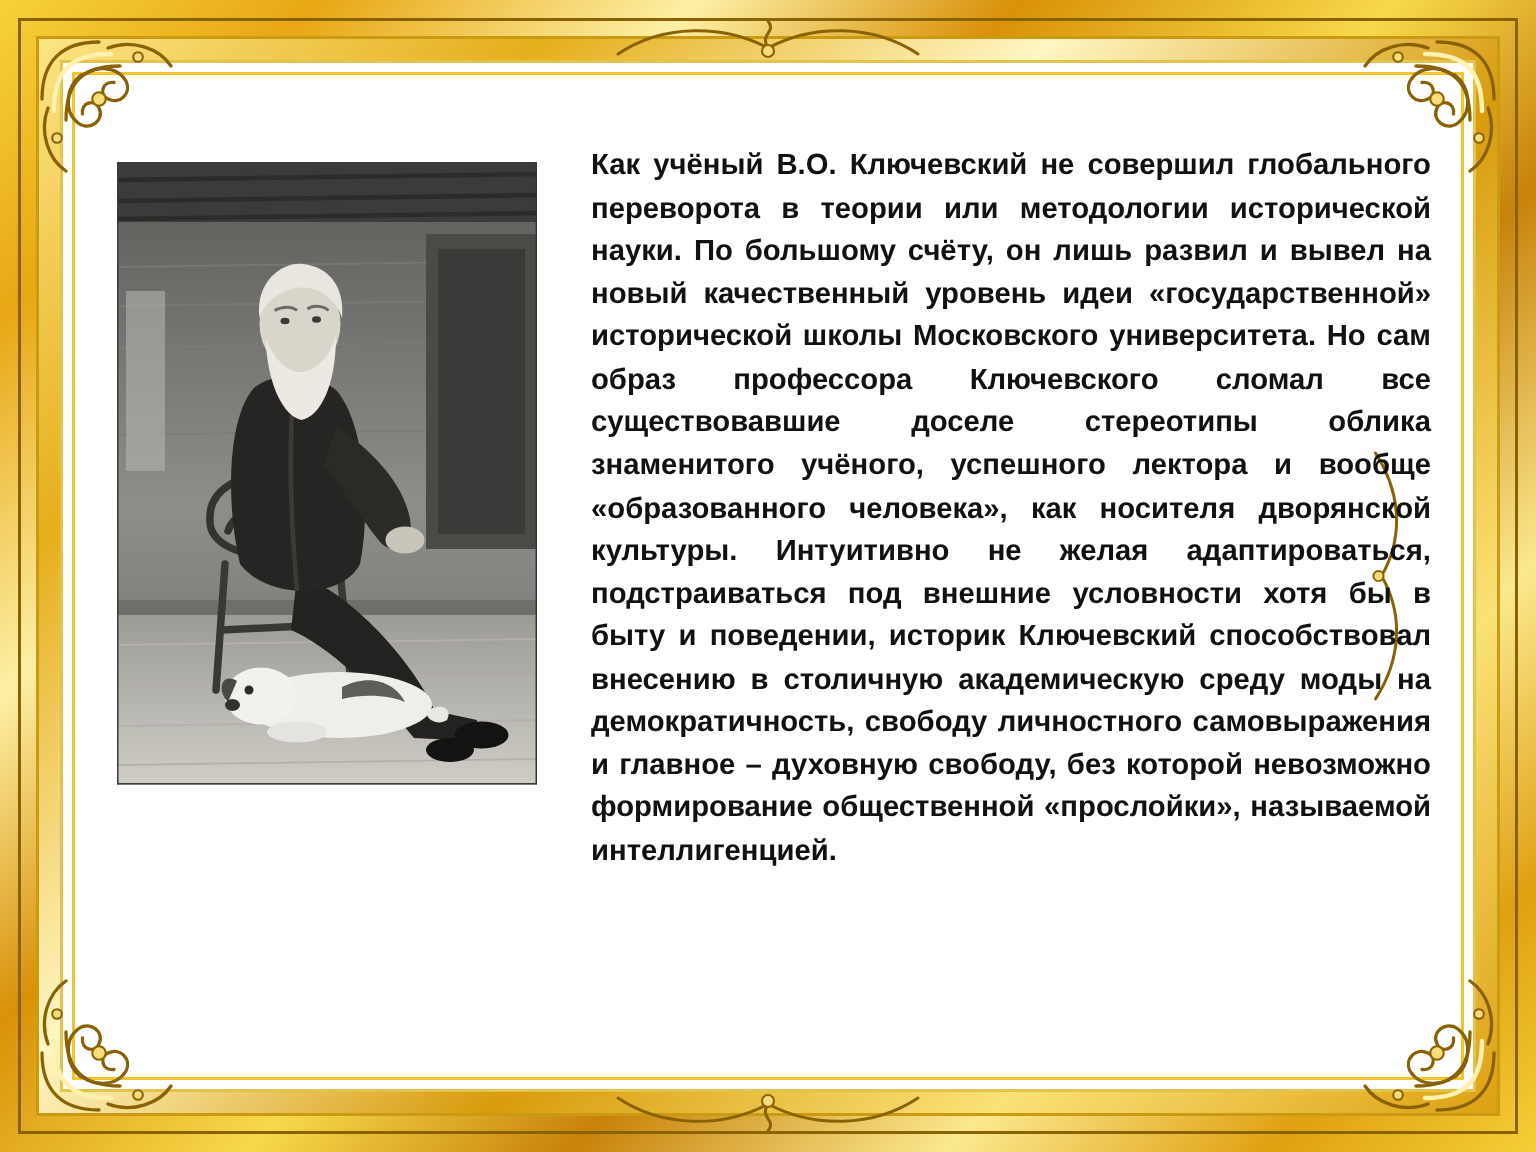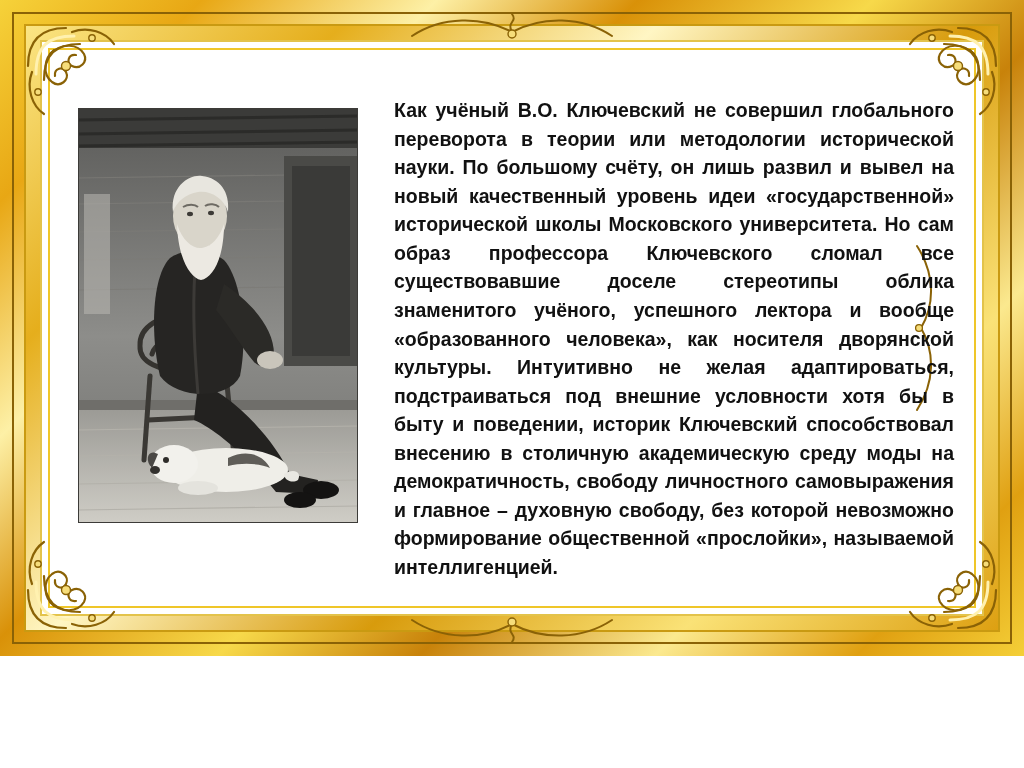--- a/index.html
+++ b/index.html
@@ -11,21 +11,21 @@
     width: 1024px;
     height: 768px;
     overflow: hidden;
     font-family: "Liberation Sans", sans-serif;
   }
 
   
   .slide {
     position: relative;
     width: 1024px;
-    height: 656px;
+    height: 768px;
     box-sizing: border-box;
     background: #ffffff;
     text-decoration: underline;
   }
 
   
   .frame-outer {
     position: absolute;
     inset: 0;
     background: linear-gradient(135deg,

